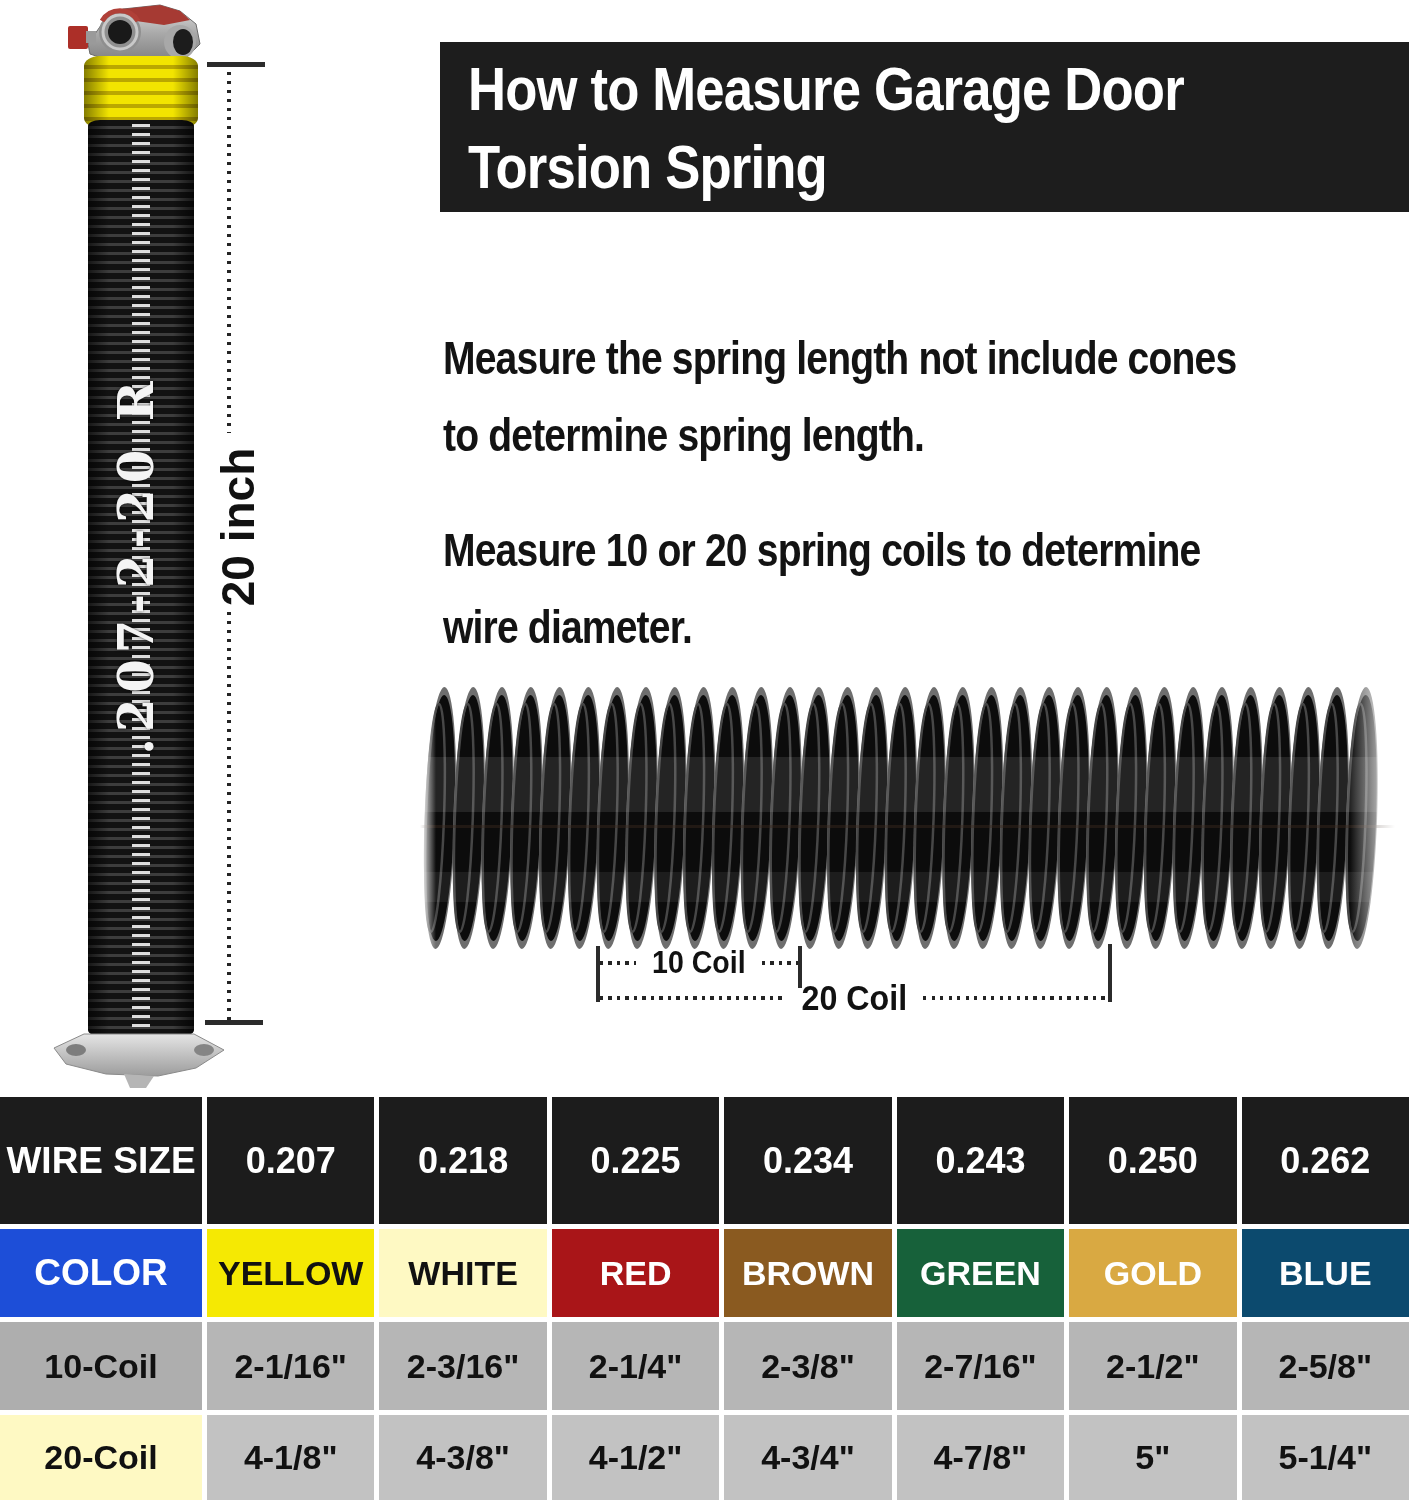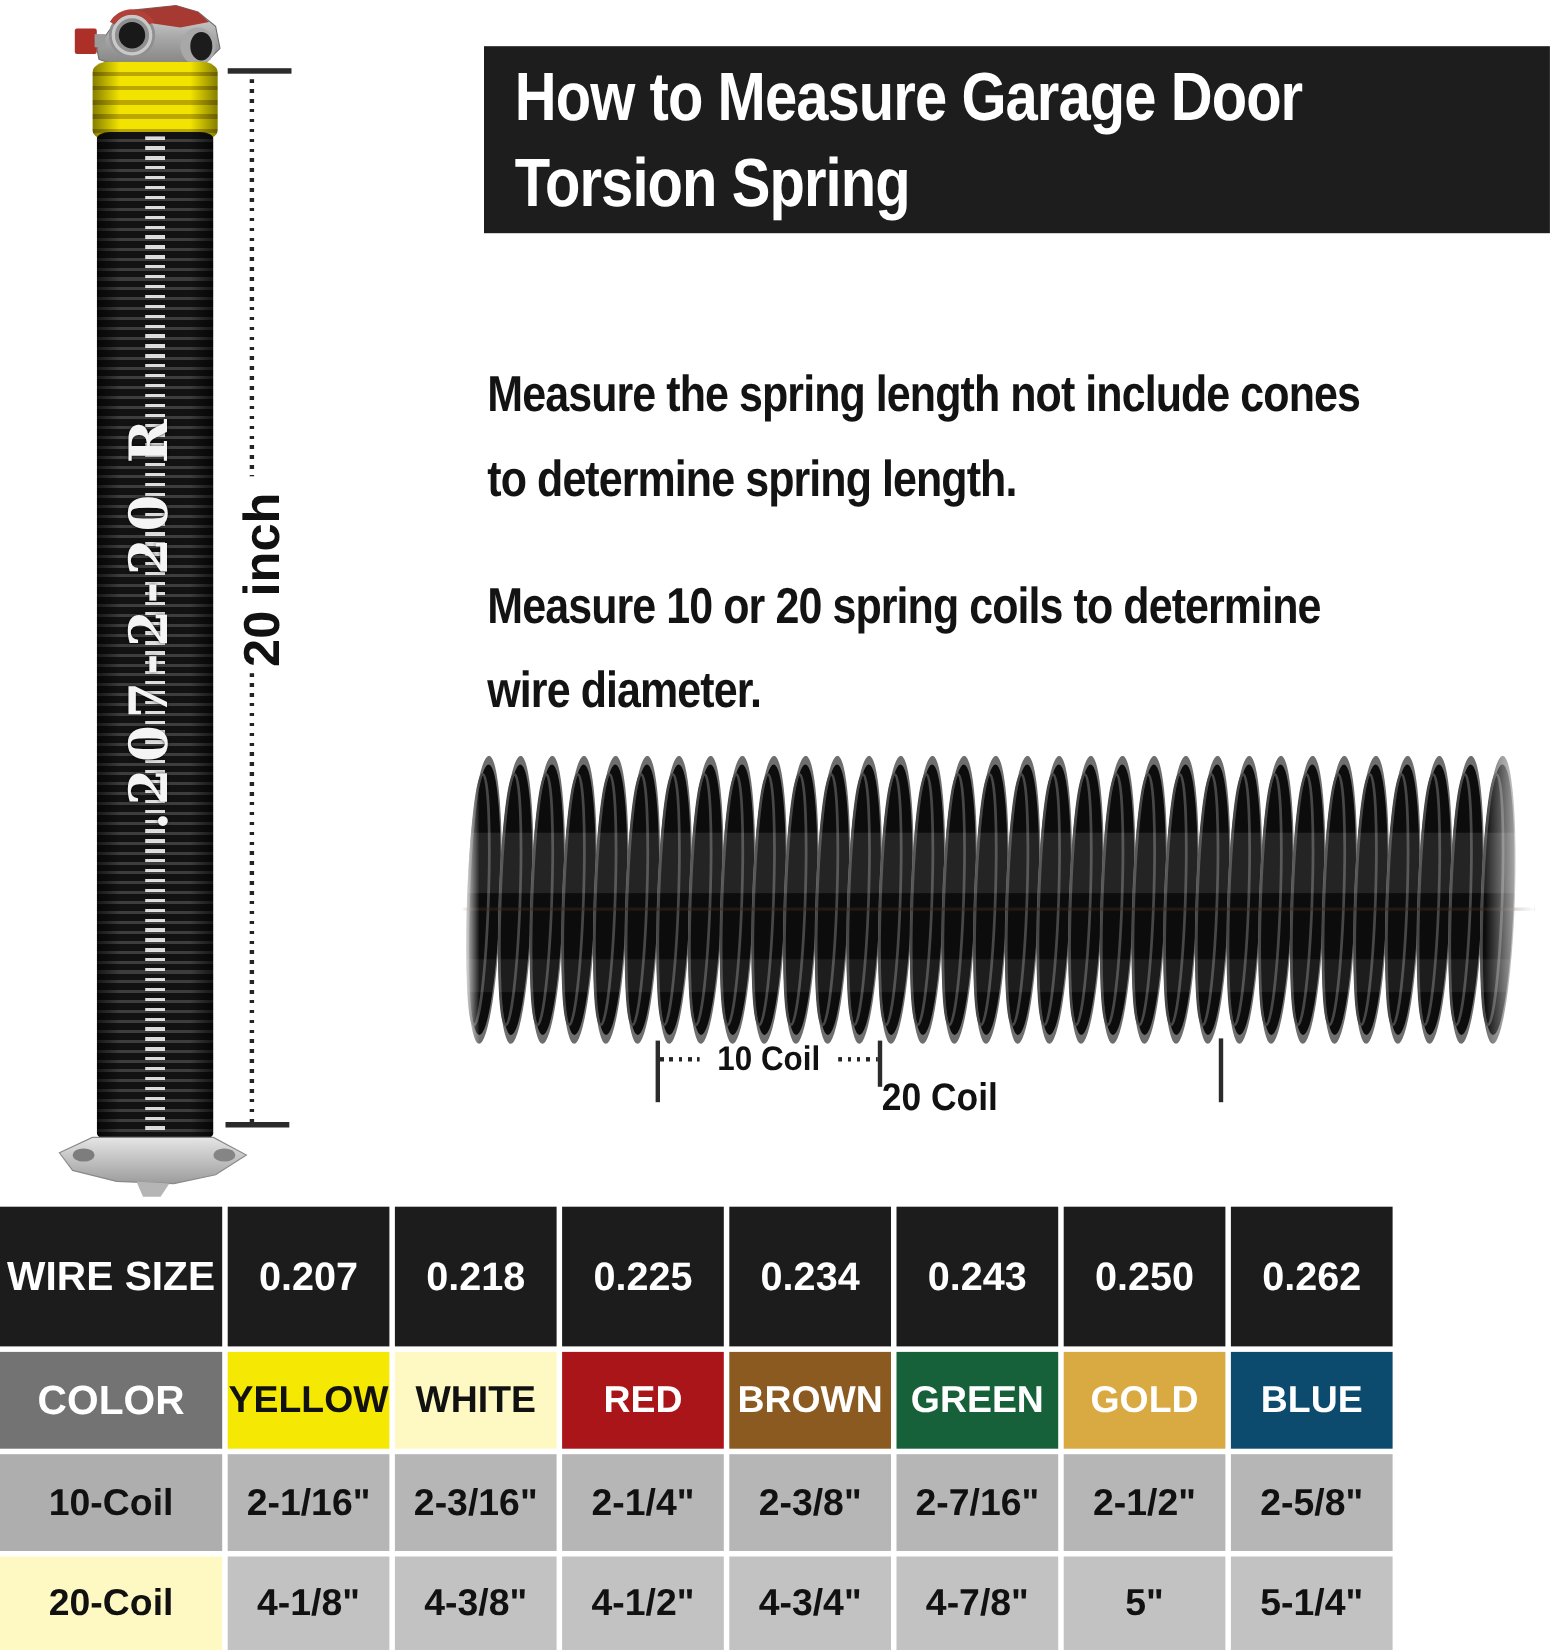--- a/index.html
+++ b/index.html
@@ -44,30 +44,30 @@
 
   
   .coilphoto{position:absolute;left:420px;top:687px;width:975px;height:263px;}
 
   
   .coilrow{position:absolute;display:flex;align-items:center;color:#111;}
   .hdots{height:4px;flex:1;
     background-image:repeating-linear-gradient(90deg,#242424 0 3.2px,transparent 3.2px 8.5px);}
   .coillbl{font-weight:700;padding:0 12px;white-space:nowrap;transform:scaleX(.92);}
   .row10{left:600px;top:944px;width:198px;height:38px;font-size:31px;}
-  .row20{left:600px;top:978px;width:508px;height:40px;font-size:35px;flex-direction:column;}
-
-  
-  .spectable{position:absolute;left:0;top:1097px;width:1266px;height:403px;
+  .row20{left:600px;top:978px;width:508px;height:40px;font-size:35px;}
+
+  
+  .spectable{position:absolute;left:0;top:1097px;width:1409px;height:403px;
     display:grid;grid-template-columns:202px repeat(7,1fr);grid-template-rows:127px 88px 88px auto;
     gap:5px;background:#ffffff;}
   .cell{display:flex;align-items:center;justify-content:center;font-weight:700;letter-spacing:0;}
   .r1{background:#1c1c1c;color:#ffffff;font-size:36px;}
   .r1.lab{font-size:37px;}
-  .r2lab{background:#737373;color:#ffffff;font-size:37px;}
+  .r2lab{background:#1d4ed8;color:#ffffff;font-size:37px;}
   .r2{font-size:34px;}
   .r3{background:#b6b6b6;color:#111;font-size:34px;}
   .r3.lab{background:#aeaeae;}
   .r4{background:#c2c2c2;color:#111;font-size:34px;}
   .r4.lab{background:#fef9c3;}
 </style>
 </head>
 <body>
 
 <div class="stage">

